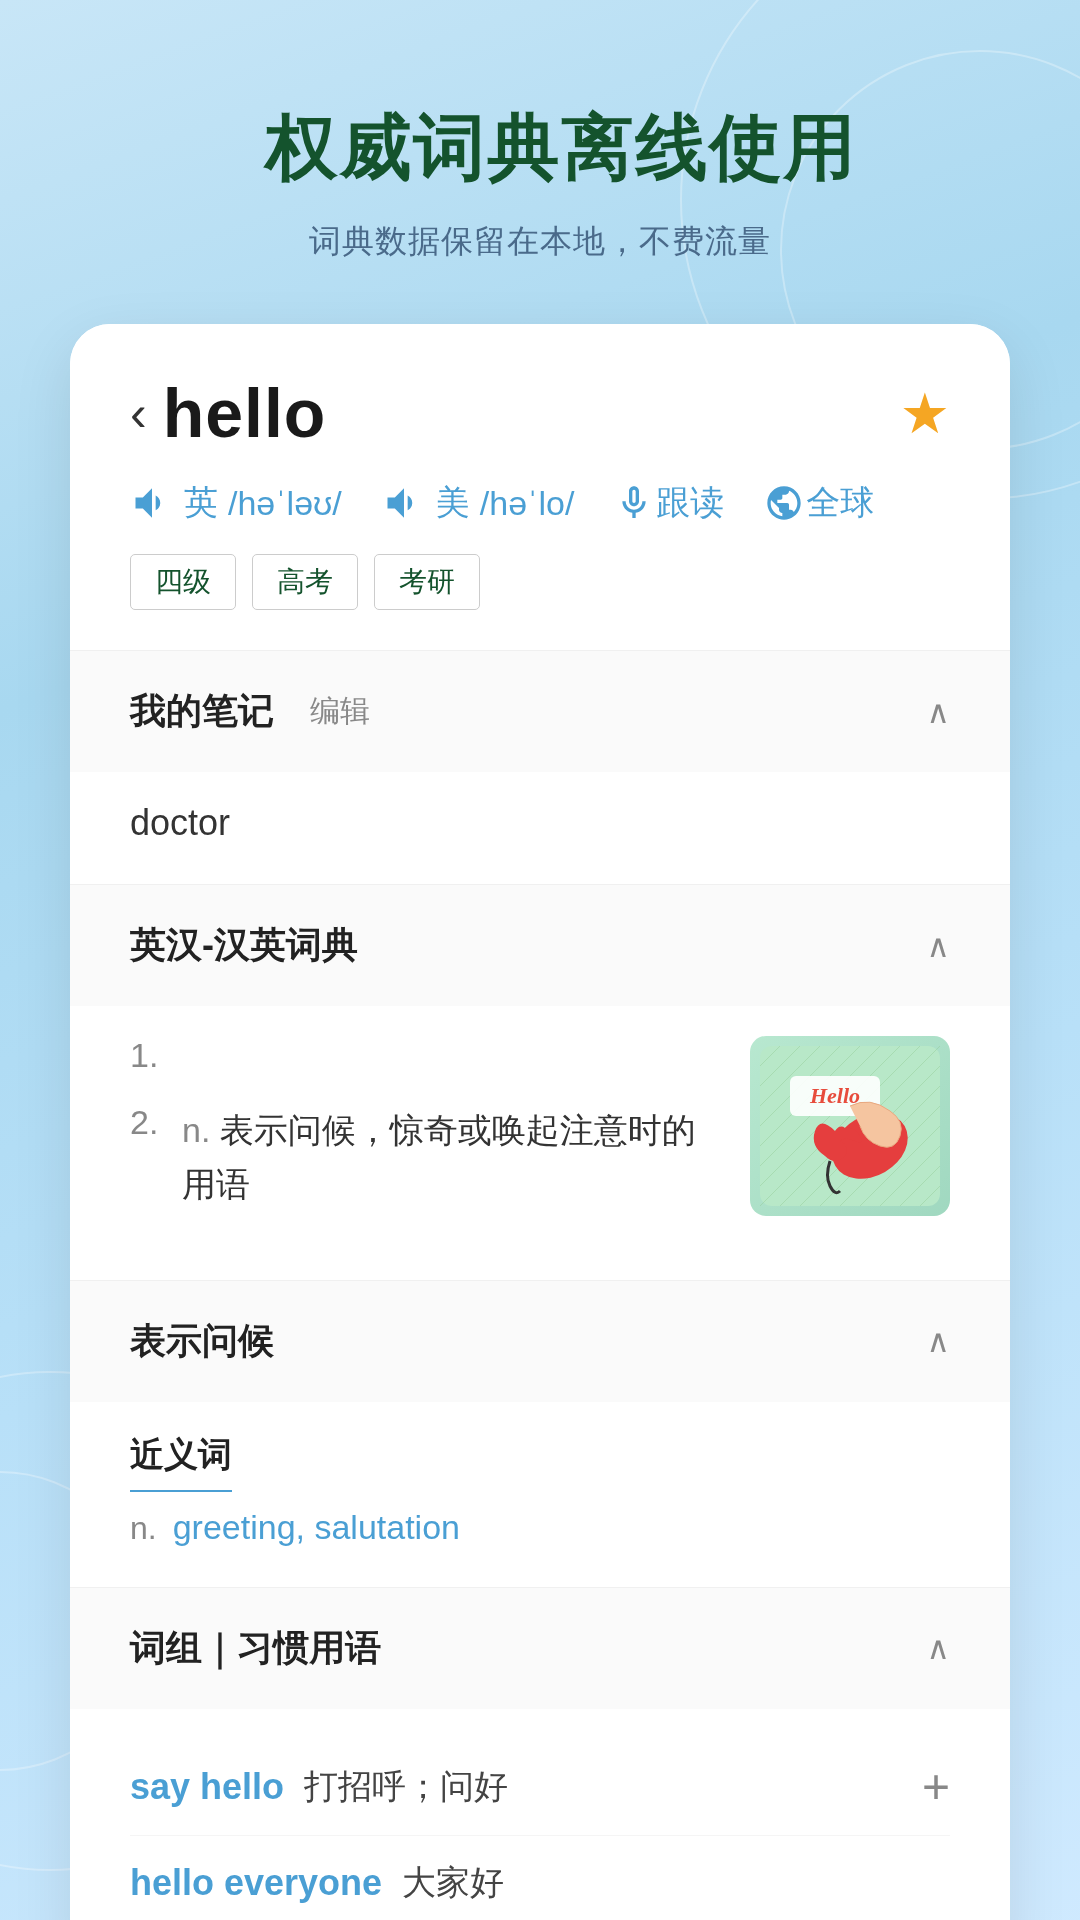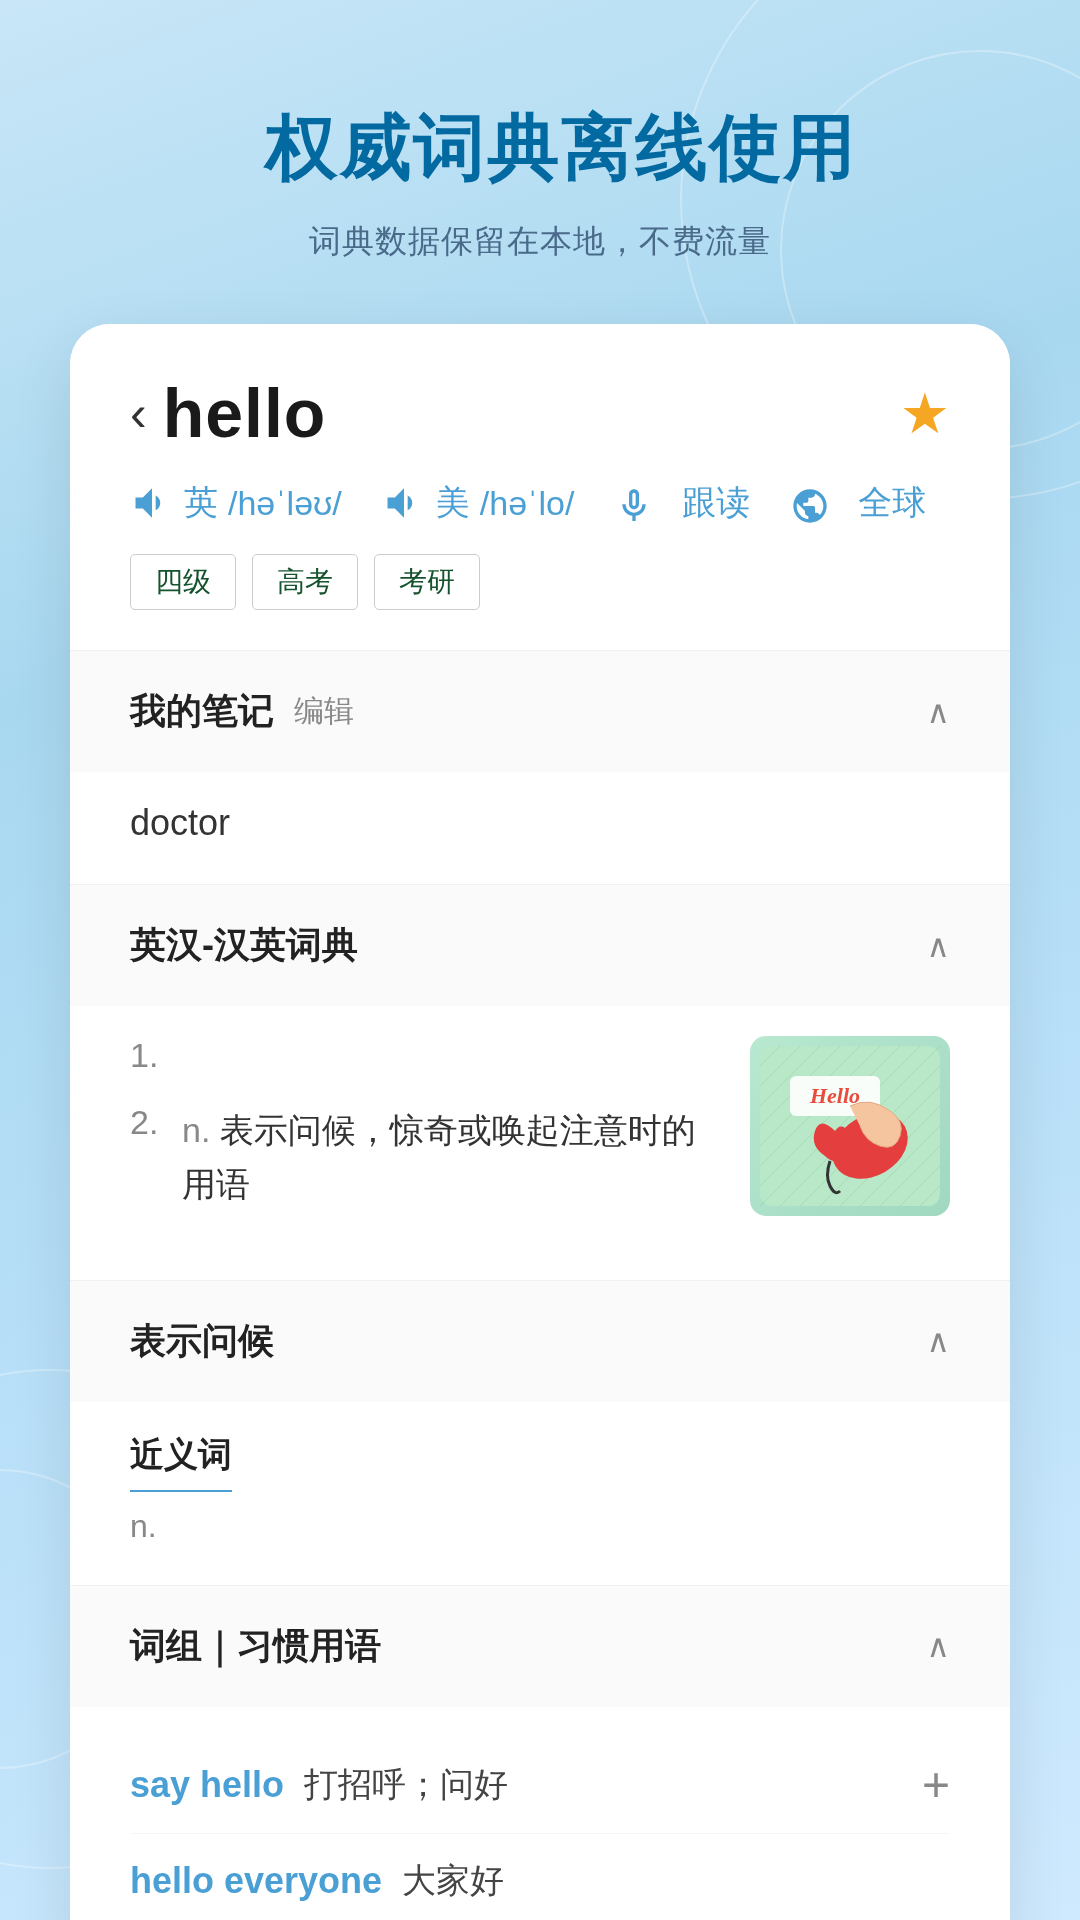--- a/index.html
+++ b/index.html
@@ -52,21 +52,21 @@
       z-index: 1;
       display: flex;
       flex-direction: column;
       align-items: center;
       padding-top: 100px;
     }
 
     .hero-title {
       font-size: 72px;
       font-weight: 800;
-      color: #0369a1;
+      color: #14532d;
       text-align: center;
       margin-bottom: 24px;
       letter-spacing: 2px;
       margin-left: 43px;
     }
 
     .hero-subtitle {
       font-size: 32px;
       color: #4a6a8a;
       text-align: right;
@@ -137,22 +137,22 @@
 
     .sound-icon {
       width: 44px;
       height: 44px;
       color: #4a9fd4;
       flex-shrink: 0;
     }
 
     .action-item {
       display: flex;
-      align-items: flex-end;
-      gap: 28px;
+      align-items: center;
+      gap: 2px;
       cursor: pointer;
     }
 
     .action-text {
       font-size: 34px;
       color: #4a9fd4;
     }
 
     .tags-row {
       display: flex;
@@ -177,21 +177,21 @@
       align-items: center;
       justify-content: space-between;
       padding: 36px 60px;
       background: #fafafa;
       cursor: pointer;
     }
 
     .section-title-wrap {
       display: flex;
       align-items: center;
-      gap: 20px;
+      gap: 36px;
     }
 
     .section-title {
       font-size: 36px;
       font-weight: 700;
       color: #222;
     }
 
     .section-edit {
       font-size: 30px;
@@ -464,20 +464,21 @@
 
     <div class="section">
       <div class="section-header">
         <span class="section-title">表示问候</span>
         <span class="chevron-up">∧</span>
       </div>
       <div class="section-body">
         <div class="synonym-label">近义词</div>
         <div class="synonym-row">
           <span class="synonym-pos">n.</span>
+          <span class="synonym-words">greeting, salutation</span>
         </div>
       </div>
     </div>
 
     <div class="section">
       <div class="section-header">
         <span class="section-title">词组｜习惯用语</span>
         <span class="chevron-up">∧</span>
       </div>
       <div class="section-body">

